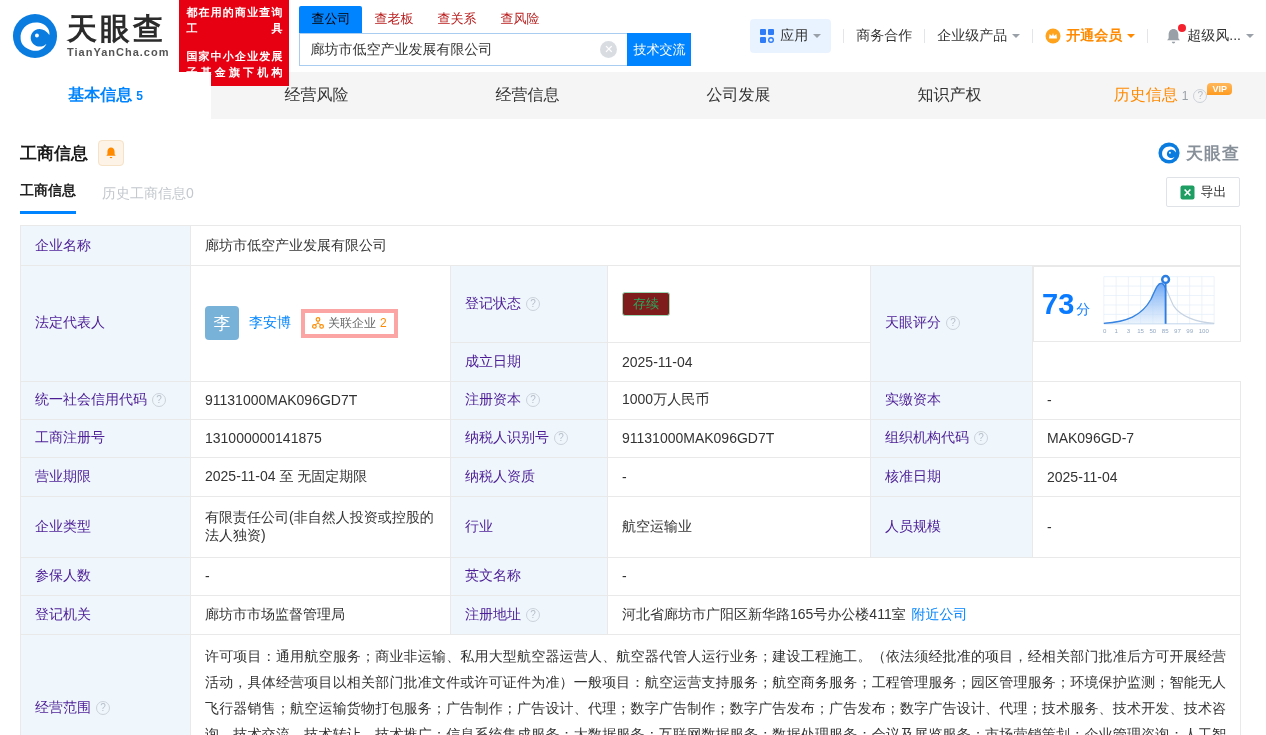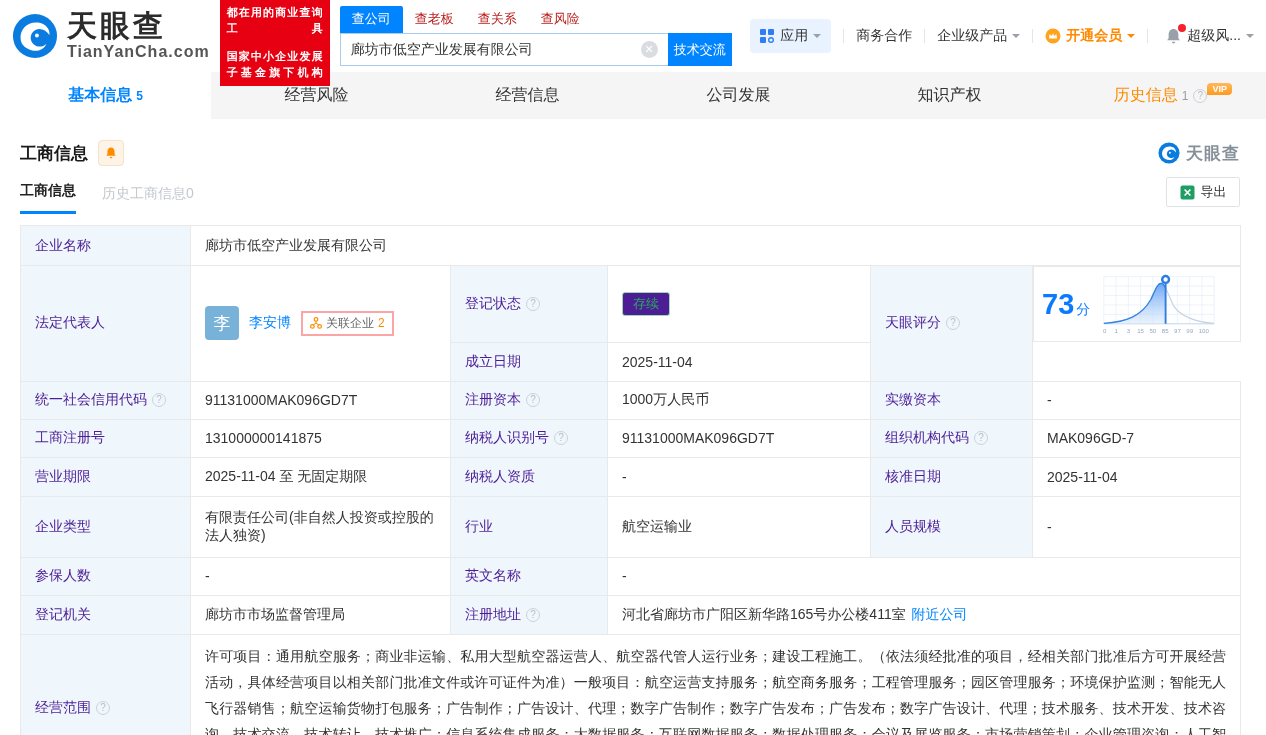--- a/index.html
+++ b/index.html
@@ -4,29 +4,29 @@
 <style>
   * { box-sizing: border-box; margin: 0; padding: 0; }
   html,body { width:1266px; height:735px; overflow:hidden; background:#fff;
     font-family:"Liberation Sans","DejaVu Sans",sans-serif; }
 
   
   .header { height:72px; display:flex; align-items:center; padding:0 12px; background:#fff; }
   .logo { display:flex; align-items:center; gap:9px; cursor:pointer; }
   .logo-txt { display:flex; flex-direction:column; }
   .logo-name { font-size:30px; font-weight:bold; color:#2b2b2b; letter-spacing:3px; line-height:30px;}
-  .logo-domain { font-size:16px; font-weight:bold; color:#555; letter-spacing:1px; margin-top:2px;}
+  .logo-domain { font-size:11px; font-weight:bold; color:#555; letter-spacing:1px; margin-top:2px;}
   .slogan { margin-left:10px; background:#e60012; color:#fff; width:110px; padding:6px 7px;
     font-size:11px; line-height:16px; font-weight:bold; }
   .slogan div { text-align:justify; text-align-last:justify;margin-top:12px; }
 
   .search-area { margin-left:10px; width:392px; }
   .search-tabs { display:flex; font-size:13px; }
   .search-tab { padding:4px 12px 5px; color:#b91c1c; cursor:pointer; }
-  .search-tab.active { background:#0084ff; color:#ffffff; border-radius:2px 2px 0 0; }
+  .search-tab.active { background:#0084ff; color:#000000; border-radius:2px 2px 0 0; }
   .search-row { display:flex; height:33px; position:relative; }
   .search-input { flex:1; border:1px solid #a9cdf0; border-right:none; padding:0 34px 0 10px;
     font-size:14px; color:#333; outline:none; }
   .clear-icon { position:absolute; right:74px; top:8px; width:17px; height:17px; border-radius:50%;
     background:#d9dde2; color:#fff; font-size:11px; line-height:17px; text-align:center; cursor:pointer;}
   .clear-icon::after { content:"✕"; }
   .search-btn { width:64px; background:#0084ff; color:#fff; border:none; font-size:13px; cursor:pointer;}
 
   .top-nav { margin-left:auto; display:flex; align-items:center; font-size:14px; color:#333; }
   .nav-item { display:flex; align-items:center; cursor:pointer; white-space:nowrap; }
@@ -72,24 +72,24 @@
 
   
   table.info { border-collapse:collapse; width:1220px; margin-top:10px; table-layout:fixed; }
   .info td { border:1px solid #e9e9e9; font-size:14px; color:#333; padding:8px 14px;
     vertical-align:middle; word-break:break-all; }
   .info td.lbl { background:#eff7fd; color:#4c1d95; }
   .legal-cell { display:flex; align-items:center; gap:10px; }
   .avatar { width:34px; height:34px; border-radius:4px; background:#79b2d8; color:#fff; font-size:17px;
     display:flex; align-items:center; justify-content:center; flex:none; cursor:pointer; }
   .link { color:#0084ff; text-decoration:none; cursor:pointer; }
-  .rel-badge { display:inline-flex; align-items:center; gap:4px; border:2px solid #fca5a5; padding:2px 7px;
+  .rel-badge { display:inline-flex; align-items:center; gap:4px; border:4px solid #fca5a5; padding:2px 7px;
     font-size:12px; color:#666; cursor:pointer; background:#fff; }
   .rel-badge b { color:#ff8a00; font-weight:normal; }
-  .status-badge { display:inline-block; padding:2px 10px; background:#4c1d95; border:1px solid #9bd9b5;
+  .status-badge { display:inline-block; padding:2px 10px; background:#7f1d1d; border:1px solid #9bd9b5;
     color:#2aa75c; font-size:13px; border-radius:3px; }
   .score-cell { display:flex; align-items:center; gap:8px; padding:4px 8px !important; }
   .score-num { font-size:29px; font-weight:bold; color:#0a7bff; line-height:40px; }
   .score-unit { font-size:14px; color:#0a7bff; margin-left:2px; }
   .scope-cell { line-height:26px; text-align:justify; }
   .addr-link { margin-left:2px; }
 </style>
 </head>
 <body>
 

